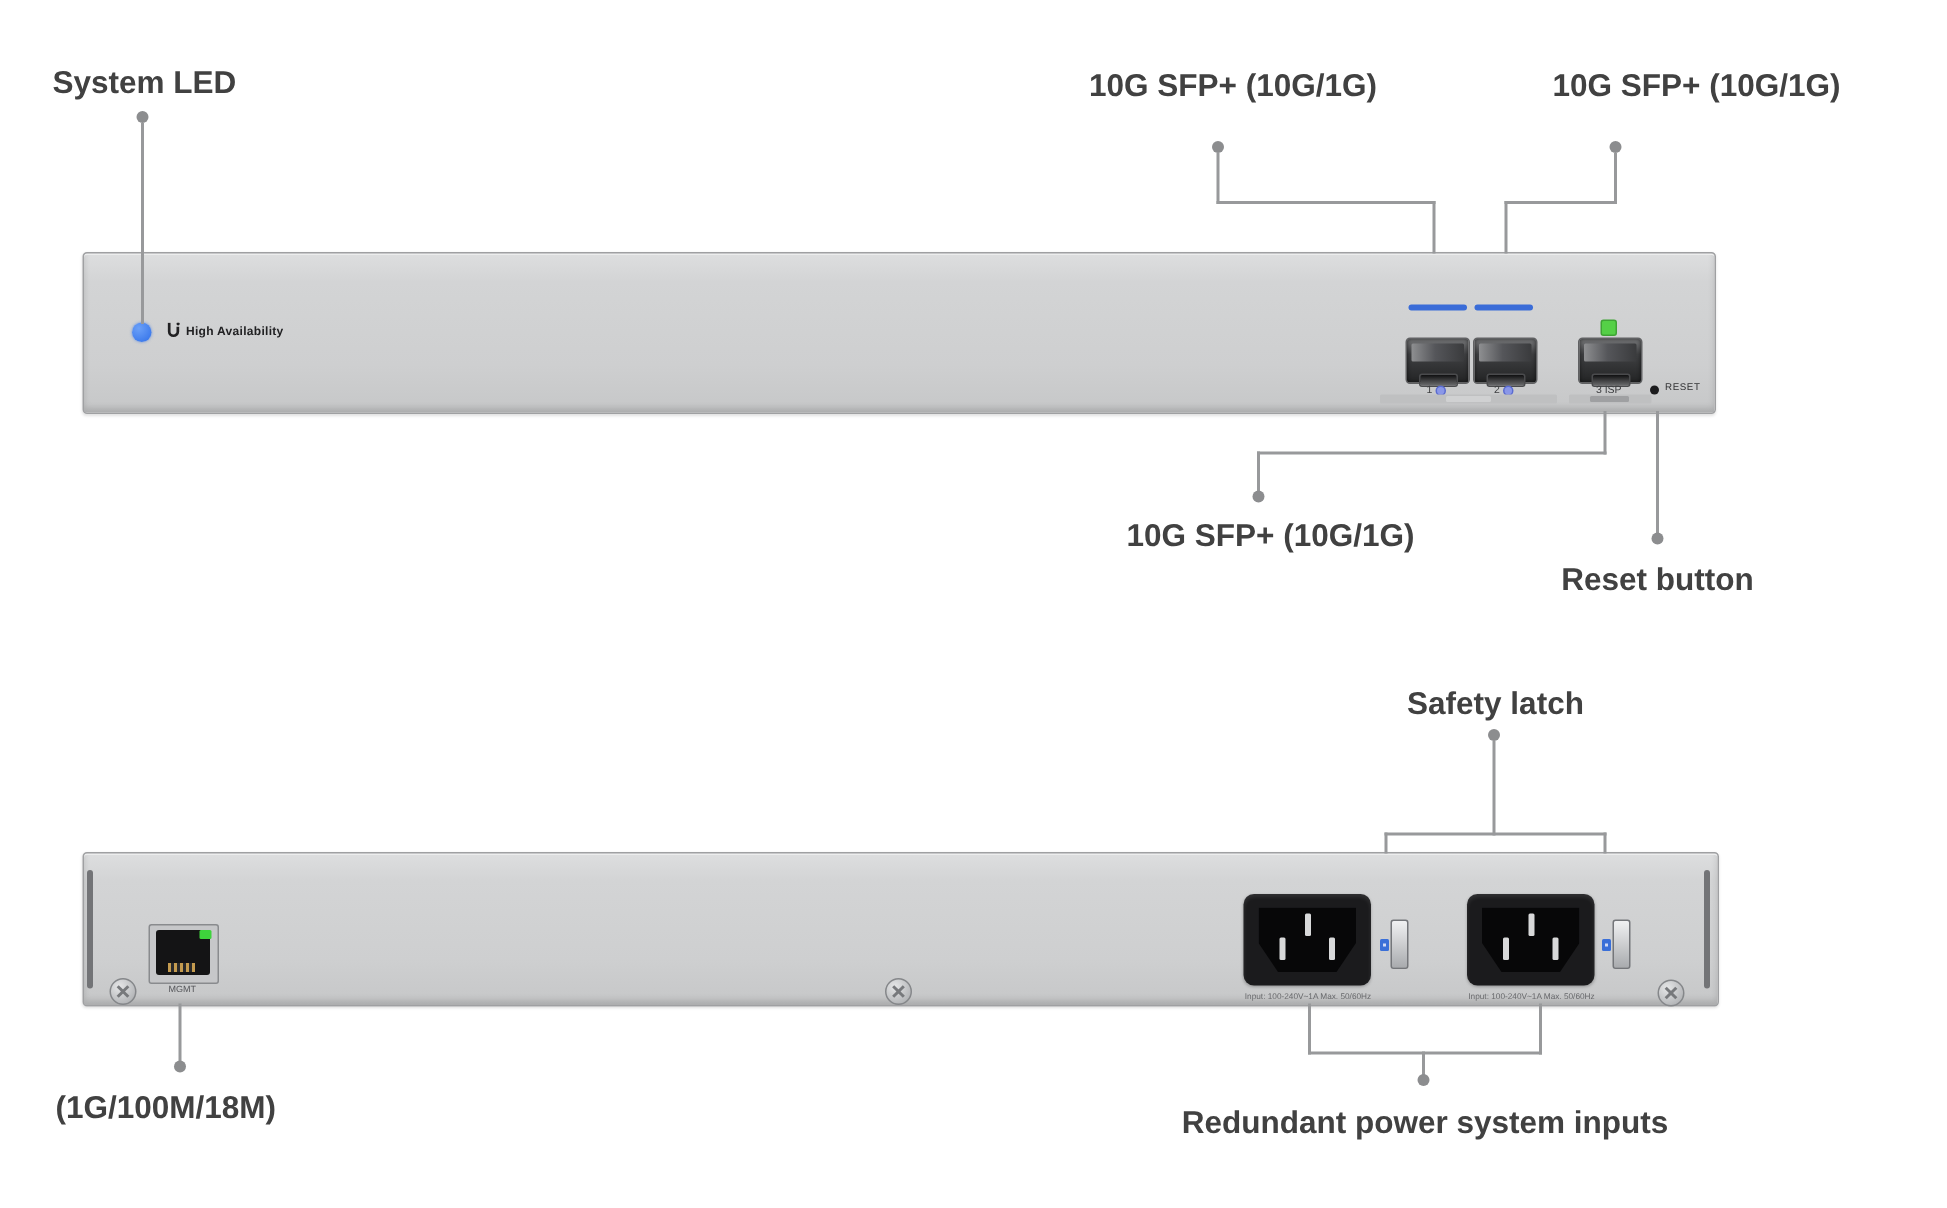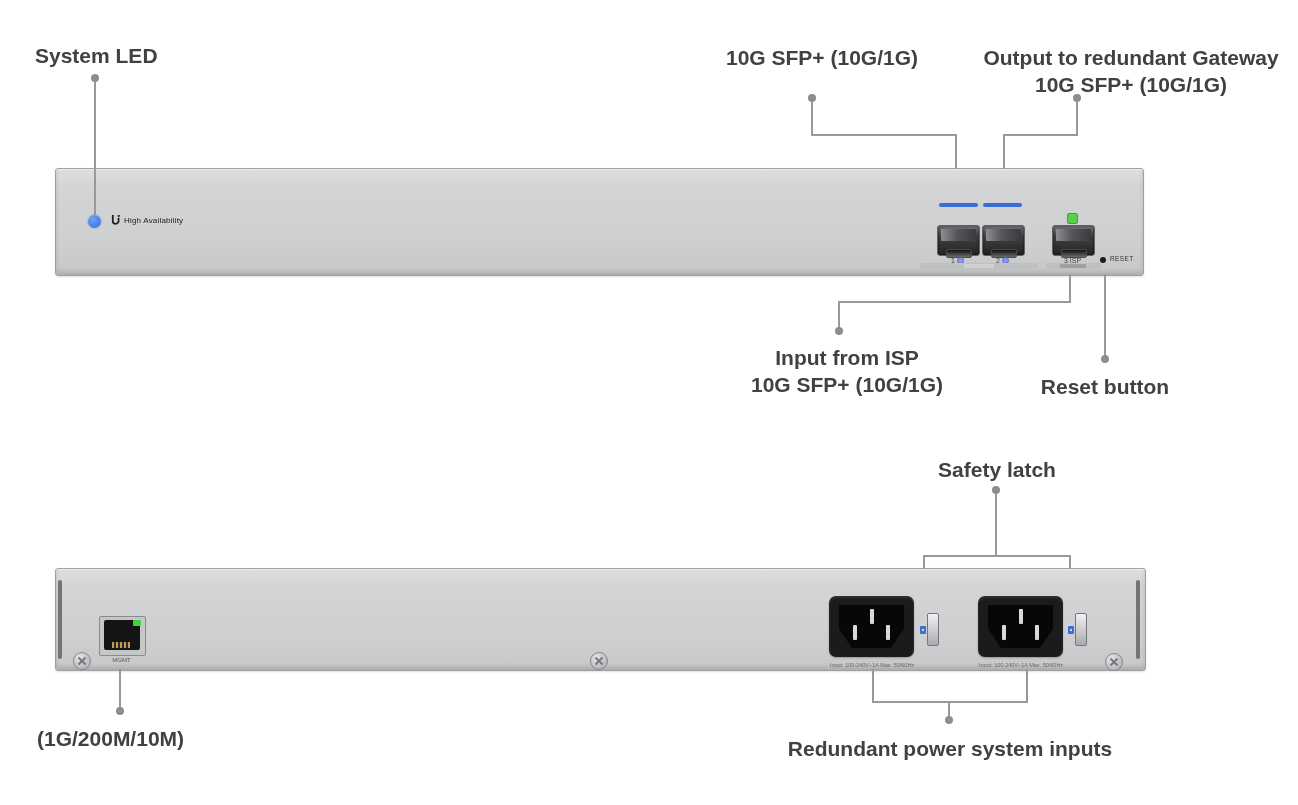--- a/index.html
+++ b/index.html
@@ -23,21 +23,21 @@
     border:1px solid #9fa0a2;border-radius:3px;
     box-shadow:inset 0 1px 0 #eceded, inset 0 -3px 4px rgba(0,0,0,.14), 0 1px 2px rgba(0,0,0,.12);
   }
   #front-panel{top:168px;height:106px;}
   #back-panel{top:568px;height:101px;width:1089px;}
   
   .led-blue{position:absolute;left:32px;top:46px;width:13px;height:13px;border-radius:50%;
     background:radial-gradient(circle at 35% 30%,#6ba0f8,#2f6fe8);box-shadow:0 0 2px rgba(47,111,232,.7);}
   .brand{position:absolute;left:55px;top:46px;display:flex;align-items:center;gap:4px;}
   .brand svg{display:block;}
-  .brand span{font-size:8px;font-weight:normal;color:#212123;letter-spacing:.2px;}
+  .brand span{font-size:8px;font-weight:bold;color:#212123;letter-spacing:.2px;}
   .bar-blue{position:absolute;top:34px;width:39px;height:4px;border-radius:2px;background:#3a6cd8;}
   .led-green{position:absolute;left:1011px;top:44px;width:9px;height:9px;border-radius:2px;
     background:#55d047;border:1px solid #3fa335;}
   .sfp{position:absolute;top:56px;width:41px;height:29px;border-radius:3px;border:1px solid #606163;
     background:linear-gradient(180deg,#77787a 0%,#3f4042 35%,#232425 100%);
     box-shadow:inset 0 0 3px rgba(0,0,0,.6);}
   .sfp i{position:absolute;left:3px;right:3px;top:3px;height:12px;
     background:linear-gradient(90deg,#8e8f91,#55565a 45%,#3a3b3d);border-radius:1px;}
   .sfp b{position:absolute;left:8px;top:23px;width:24px;height:7px;border-radius:2px;border:1px solid #4a4b4d;
     background:linear-gradient(180deg,#101011,#6a6b6d);}
@@ -88,21 +88,20 @@
 
   <div class="co center" style="left:697px;top:44px;width:250px;">
     <span class="l">10G SFP+ (10G/1G)</span>
   </div>
   <div class="dot" style="left:808px;top:94px;"></div>
   <div class="ln lnv" style="left:811px;top:102px;height:34px;"></div>
   <div class="ln lnh" style="left:811px;top:134px;width:146px;"></div>
   <div class="ln lnv" style="left:955px;top:134px;height:35px;"></div>
 
   <div class="co center" style="left:981px;top:44px;width:300px;">
-    <span class="l">Output to redundant Gateway</span>
     <span class="l">10G SFP+ (10G/1G)</span>
   </div>
   <div class="dot" style="left:1073px;top:94px;"></div>
   <div class="ln lnv" style="left:1076px;top:102px;height:34px;"></div>
   <div class="ln lnh" style="left:1003px;top:134px;width:75px;"></div>
   <div class="ln lnv" style="left:1003px;top:134px;height:35px;"></div>
 
   <div class="panel" id="front-panel">
     <div class="led-blue"></div>
     <div class="brand">
@@ -151,21 +150,20 @@
 
     <div class="reset-dot"></div>
     <div class="reset-label">RESET</div>
   </div>
 
   <div class="ln lnv" style="left:1069px;top:274px;height:29px;"></div>
   <div class="ln lnh" style="left:838px;top:301px;width:233px;"></div>
   <div class="ln lnv" style="left:838px;top:301px;height:29px;"></div>
   <div class="dot" style="left:835px;top:327px;"></div>
   <div class="co center" style="left:697px;top:344px;width:300px;">
-    <span class="l">Input from ISP</span>
     <span class="l">10G SFP+ (10G/1G)</span>
   </div>
 
   <div class="ln lnv" style="left:1104px;top:274px;height:84px;"></div>
   <div class="dot" style="left:1101px;top:355px;"></div>
   <div class="co center" style="left:897px;top:456px;width:200px;">
     <span class="l">Safety latch</span>
   </div>
 
   <div class="co center" style="left:1005px;top:373px;width:200px;">
@@ -208,21 +206,21 @@
 
     <div class="lock" style="left:864px;"></div>
     <div class="latch" style="left:871px;"></div>
     <div class="lock" style="left:1012px;"></div>
     <div class="latch" style="left:1019px;"></div>
   </div>
 
   <div class="ln lnv" style="left:119px;top:669px;height:41px;"></div>
   <div class="dot" style="left:116px;top:707px;"></div>
   <div class="co" style="left:37px;top:724px;line-height:30px;">
-    <span class="l">(1G/200M/10M)</span>
+    <span class="l">(1G/100M/18M)</span>
   </div>
 
   <div class="ln lnv" style="left:872px;top:669px;height:34px;"></div>
   <div class="ln lnv" style="left:1026px;top:669px;height:34px;"></div>
   <div class="ln lnh" style="left:872px;top:701px;width:156px;"></div>
   <div class="ln lnv" style="left:948px;top:701px;height:19px;"></div>
   <div class="dot" style="left:945px;top:716px;"></div>
   <div class="co center" style="left:750px;top:735px;width:400px;text-align:center;">
     <span class="l">Redundant power system inputs</span>
   </div>

